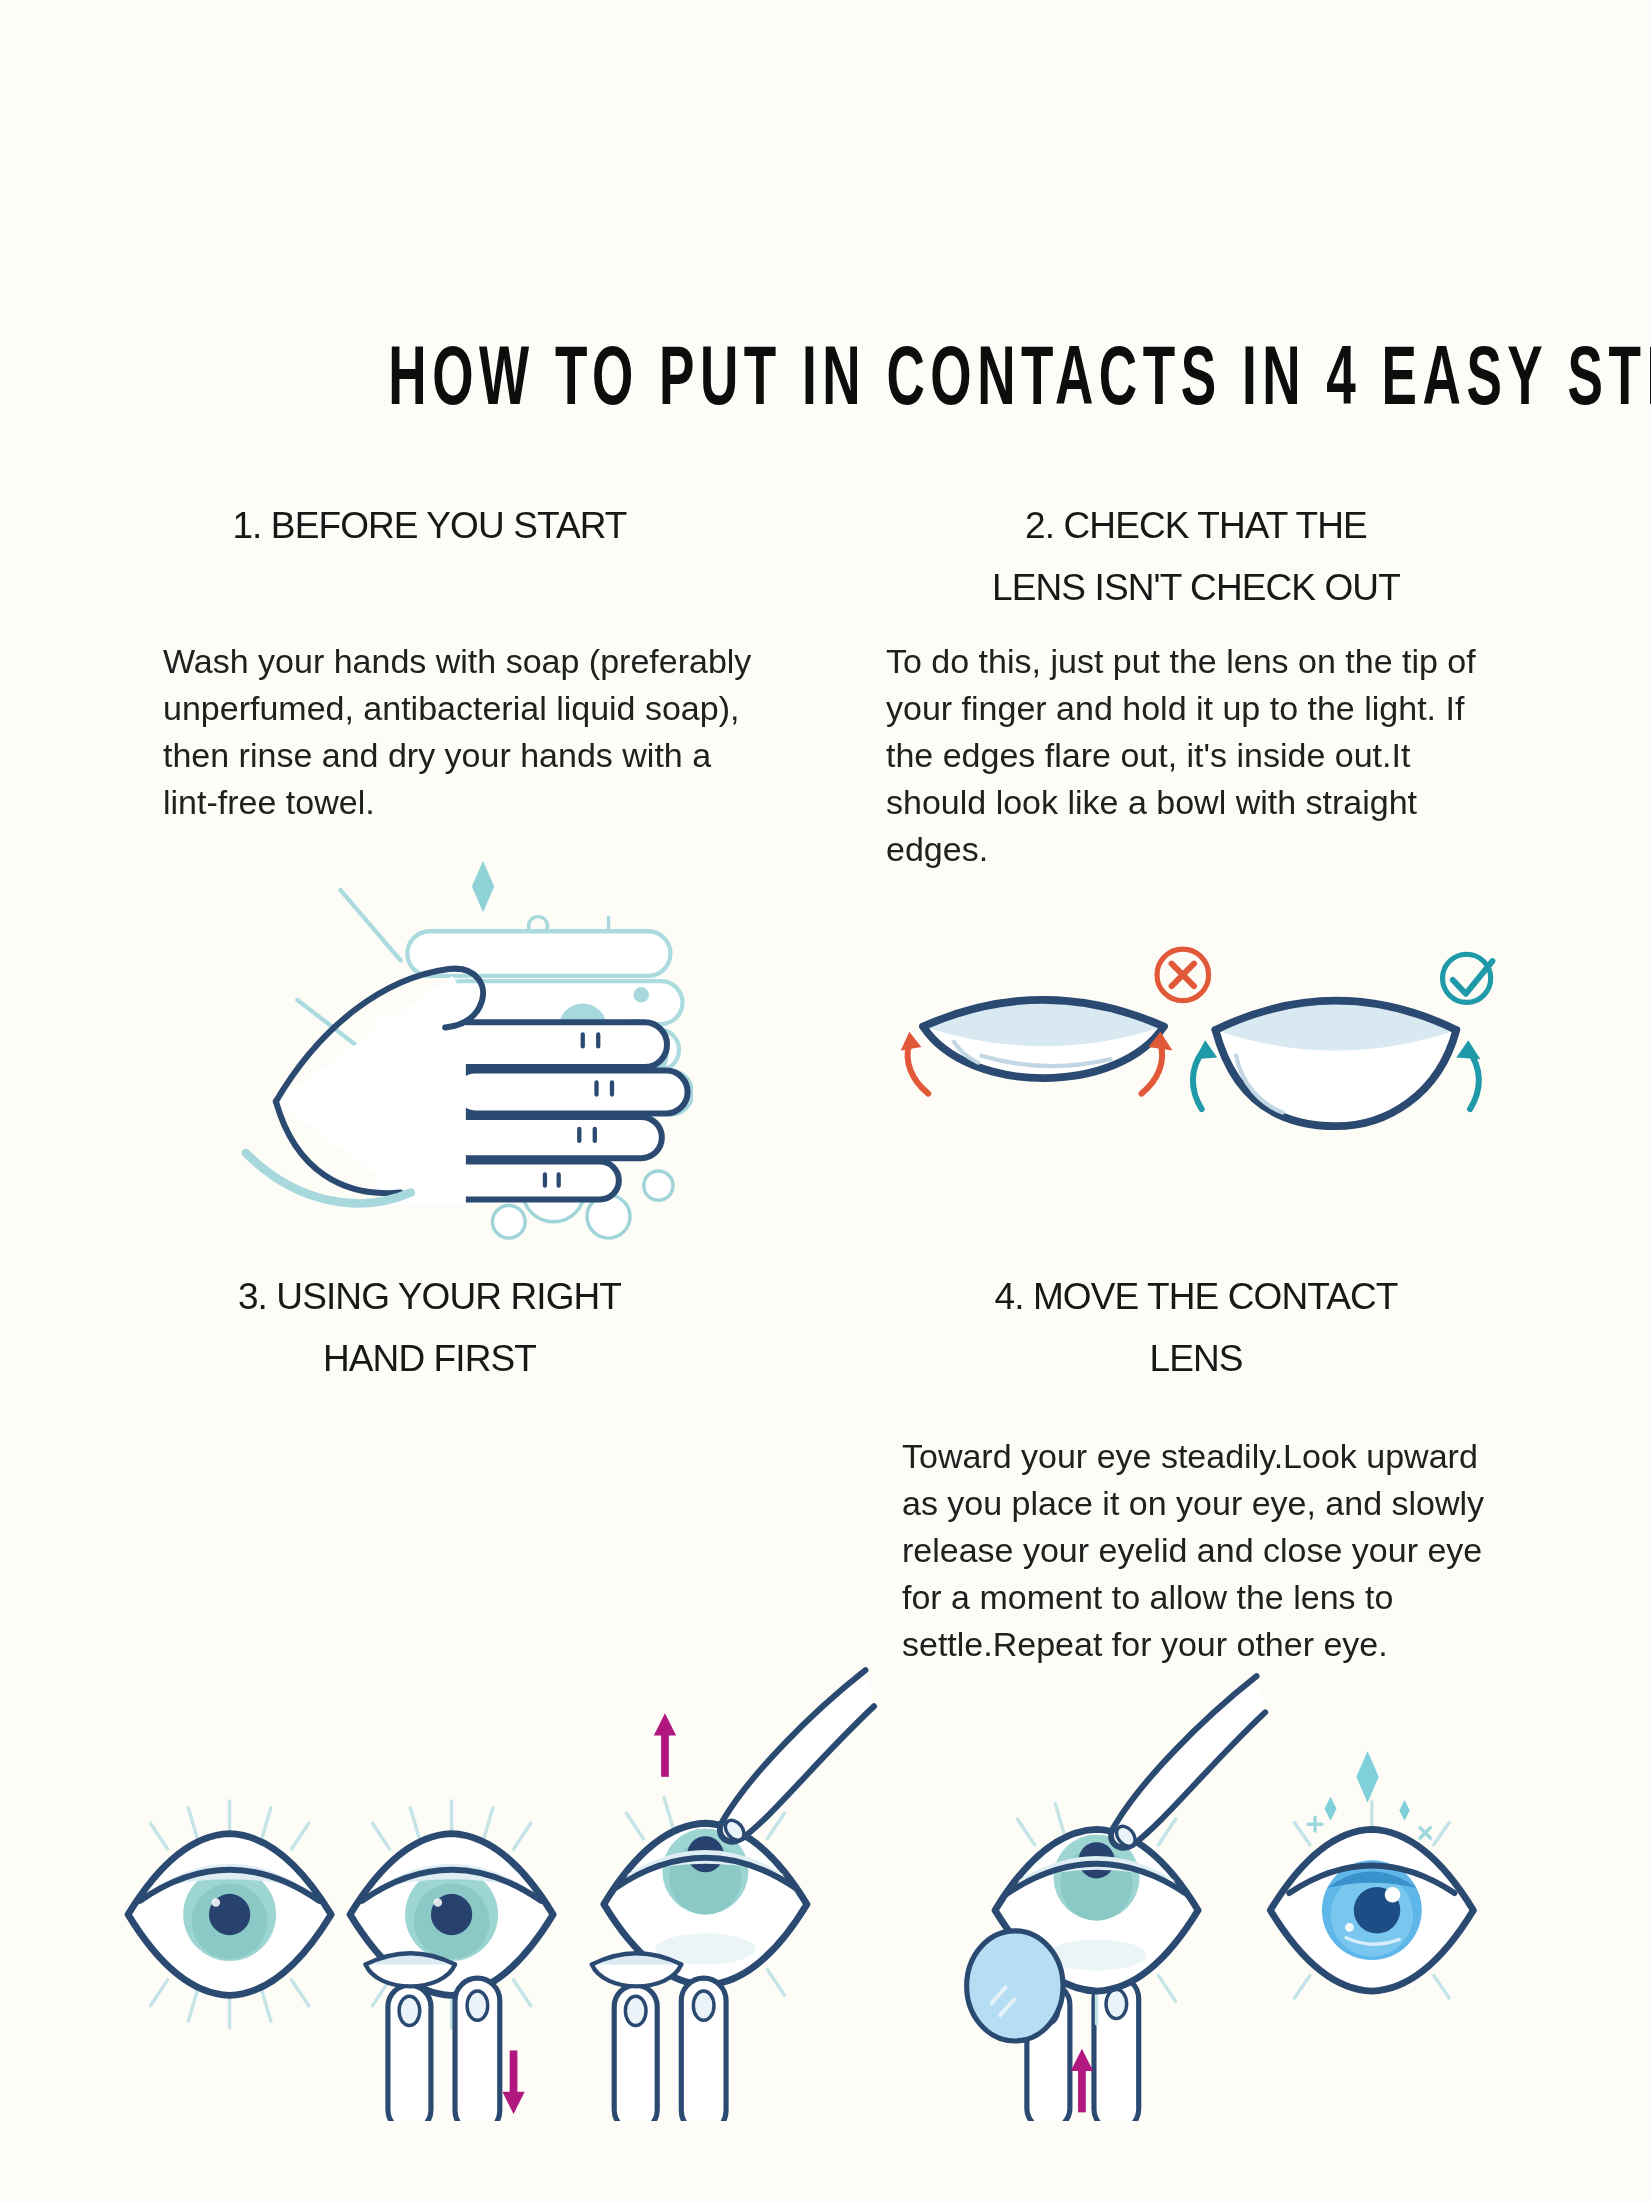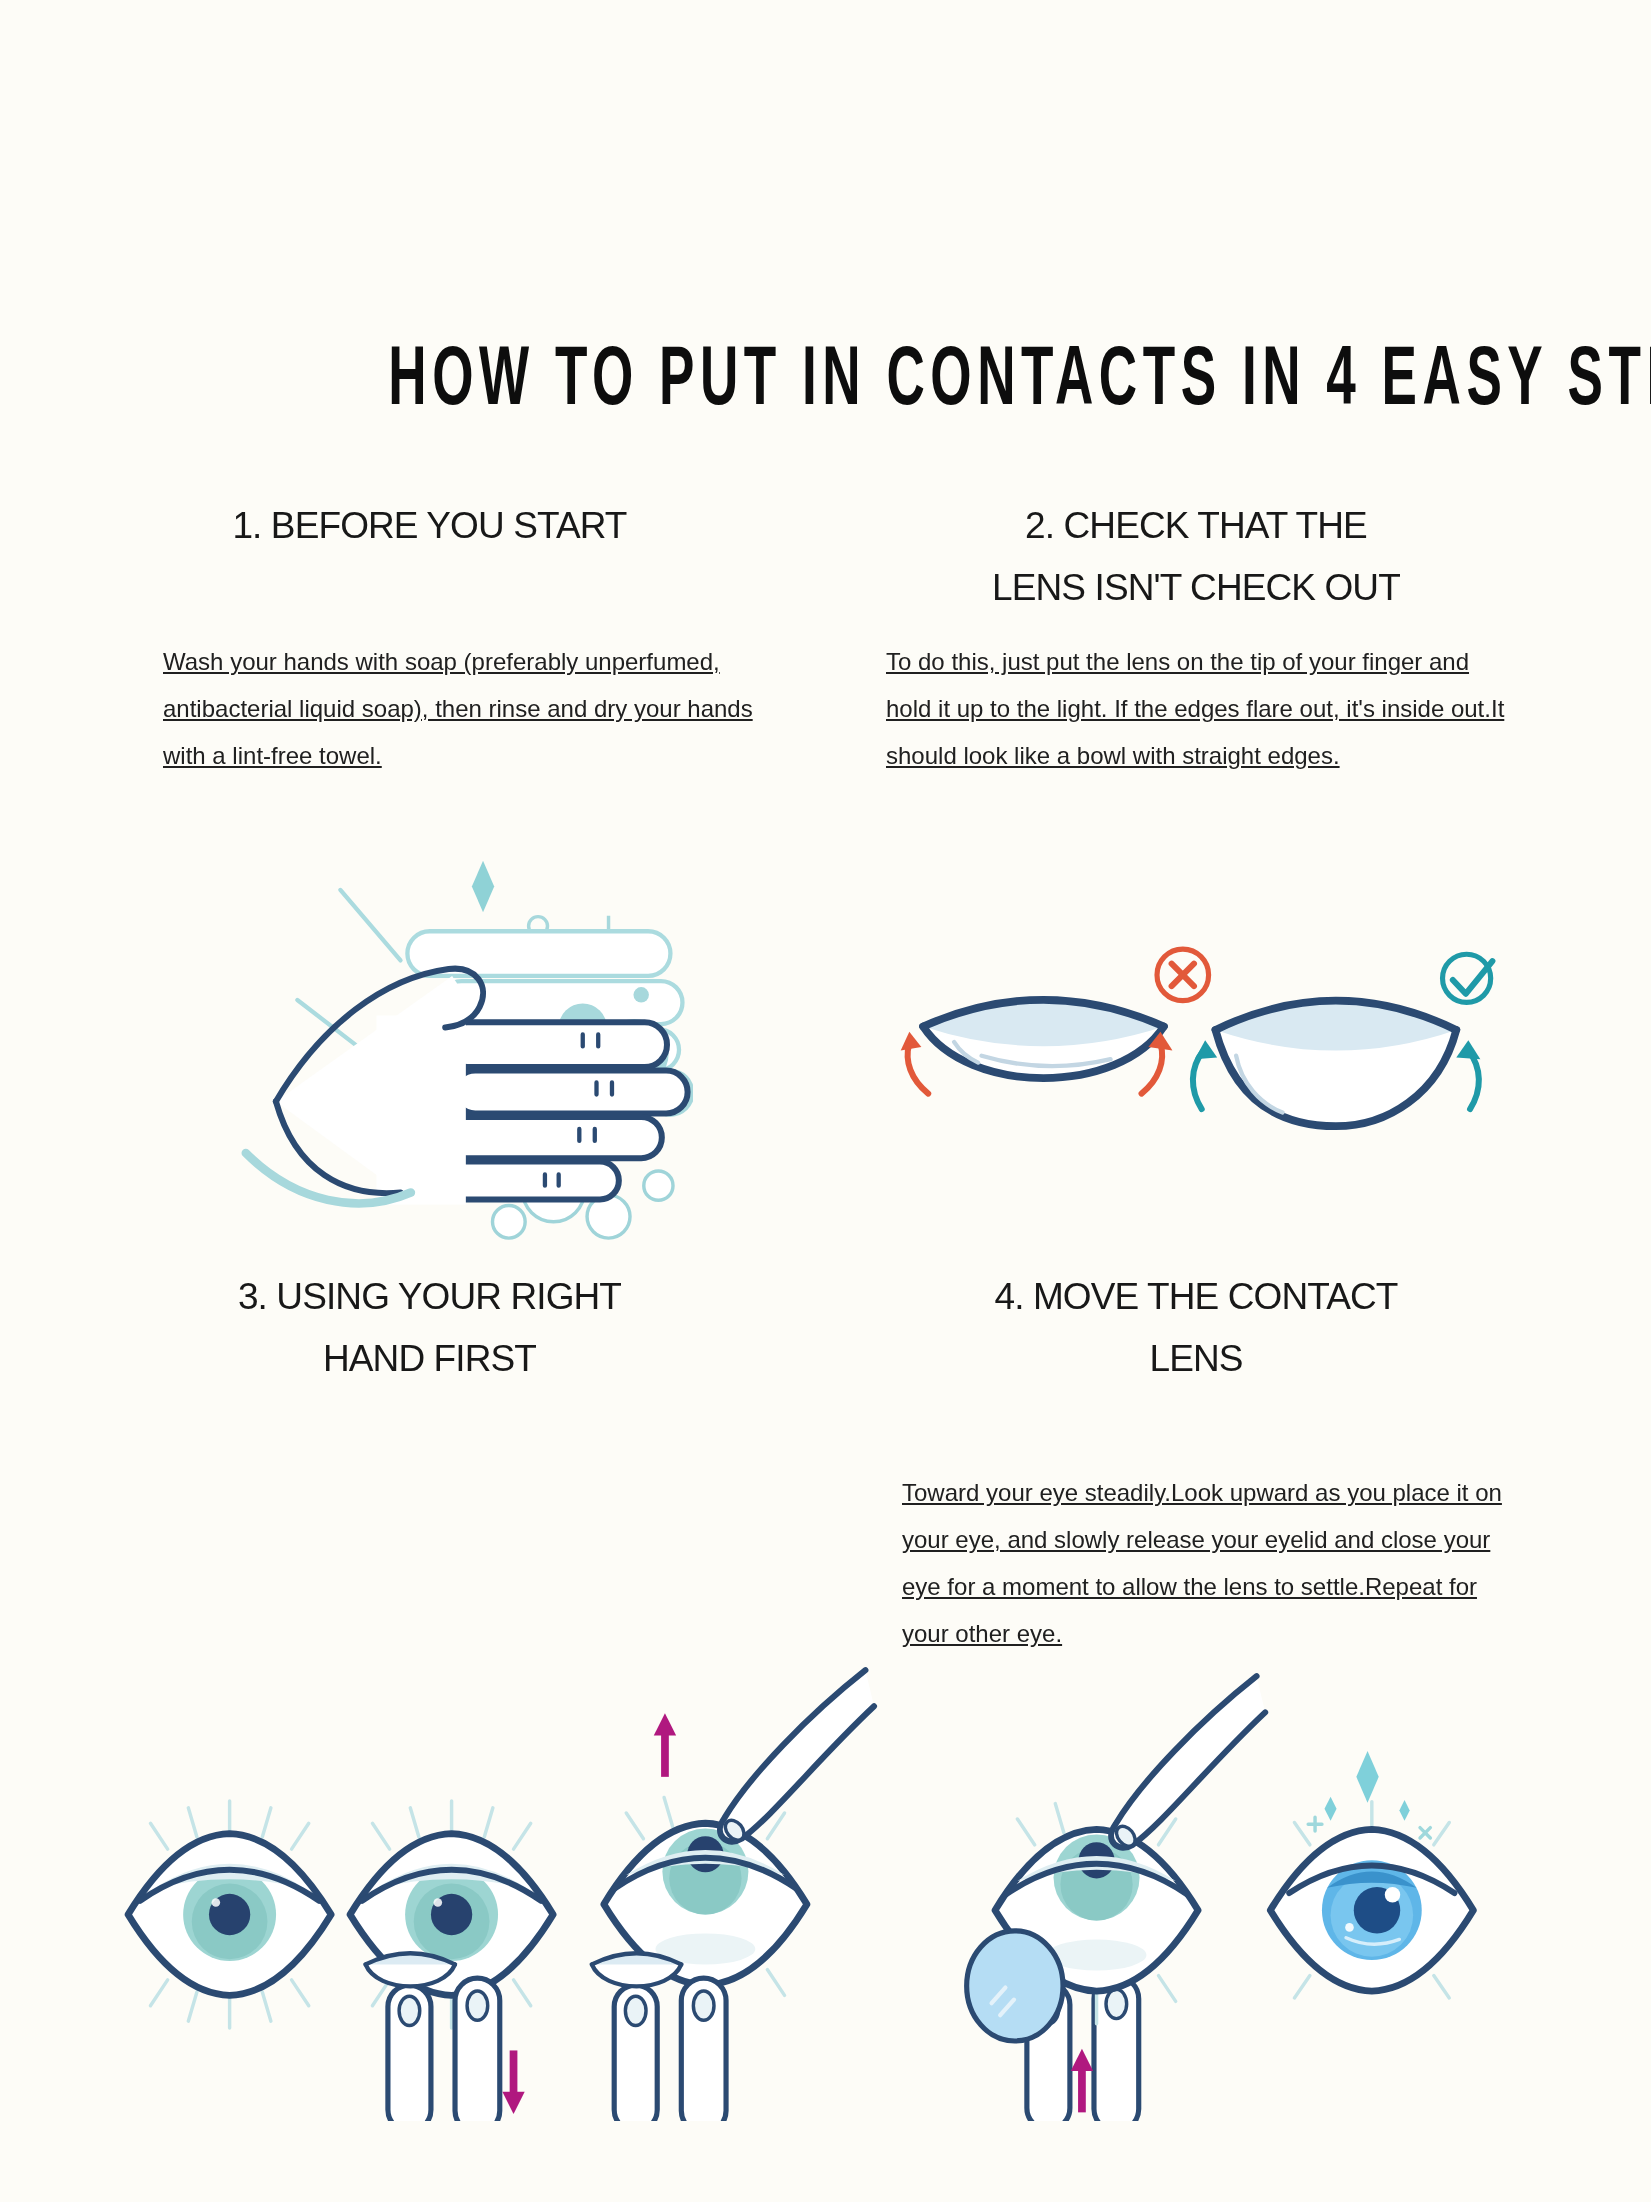--- a/index.html
+++ b/index.html
@@ -15,25 +15,25 @@
     line-height:1;
   }
   .h2 {
     position:absolute; font-size:37px; line-height:62px; font-weight:400;
     letter-spacing:-0.9px; color:#181818; text-align:center;
   }
   #h1 { left:120px;  top:495px;  width:619px; }
   #h2 { left:869px; top:495px;  width:654px; }
   #h3 { left:120px;  top:1266px; width:619px; }
   #h4 { left:869px; top:1266px; width:654px; }
-  .body-text { position:absolute; font-size:24px; line-height:47px; color:#202020;text-decoration:underline; }
+  .body-text { position:absolute; font-size:34px; line-height:47px; color:#202020; }
   #b1 { left:163px;  top:638px;  width:594px; }
   #b2 { left:886px; top:638px;  width:628px; }
   #b3 { left:191px;  top:1433px; width:602px; }
-  #b4 { left:902px; top:1433px; width:611px;margin-top:36px; }
+  #b4 { left:902px; top:1433px; width:611px; }
   .illo { position:absolute; }
   #hands  { left:194px;  top:847px;  }
   #lenses { left:899px; top:925px; }
   #eyes3  { left:90px;  top:1665px; }
   #eyes4  { left:903px; top:1665px; }
 </style>
 </head>
 <body>
 
 <div class="page">

